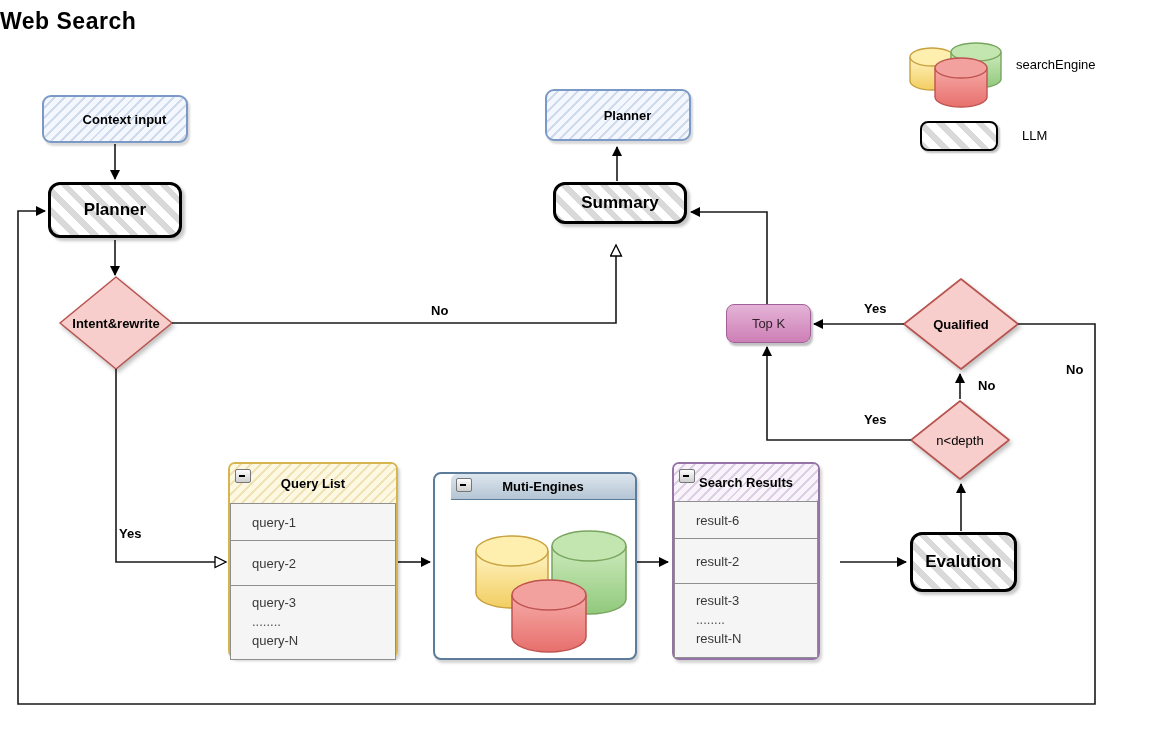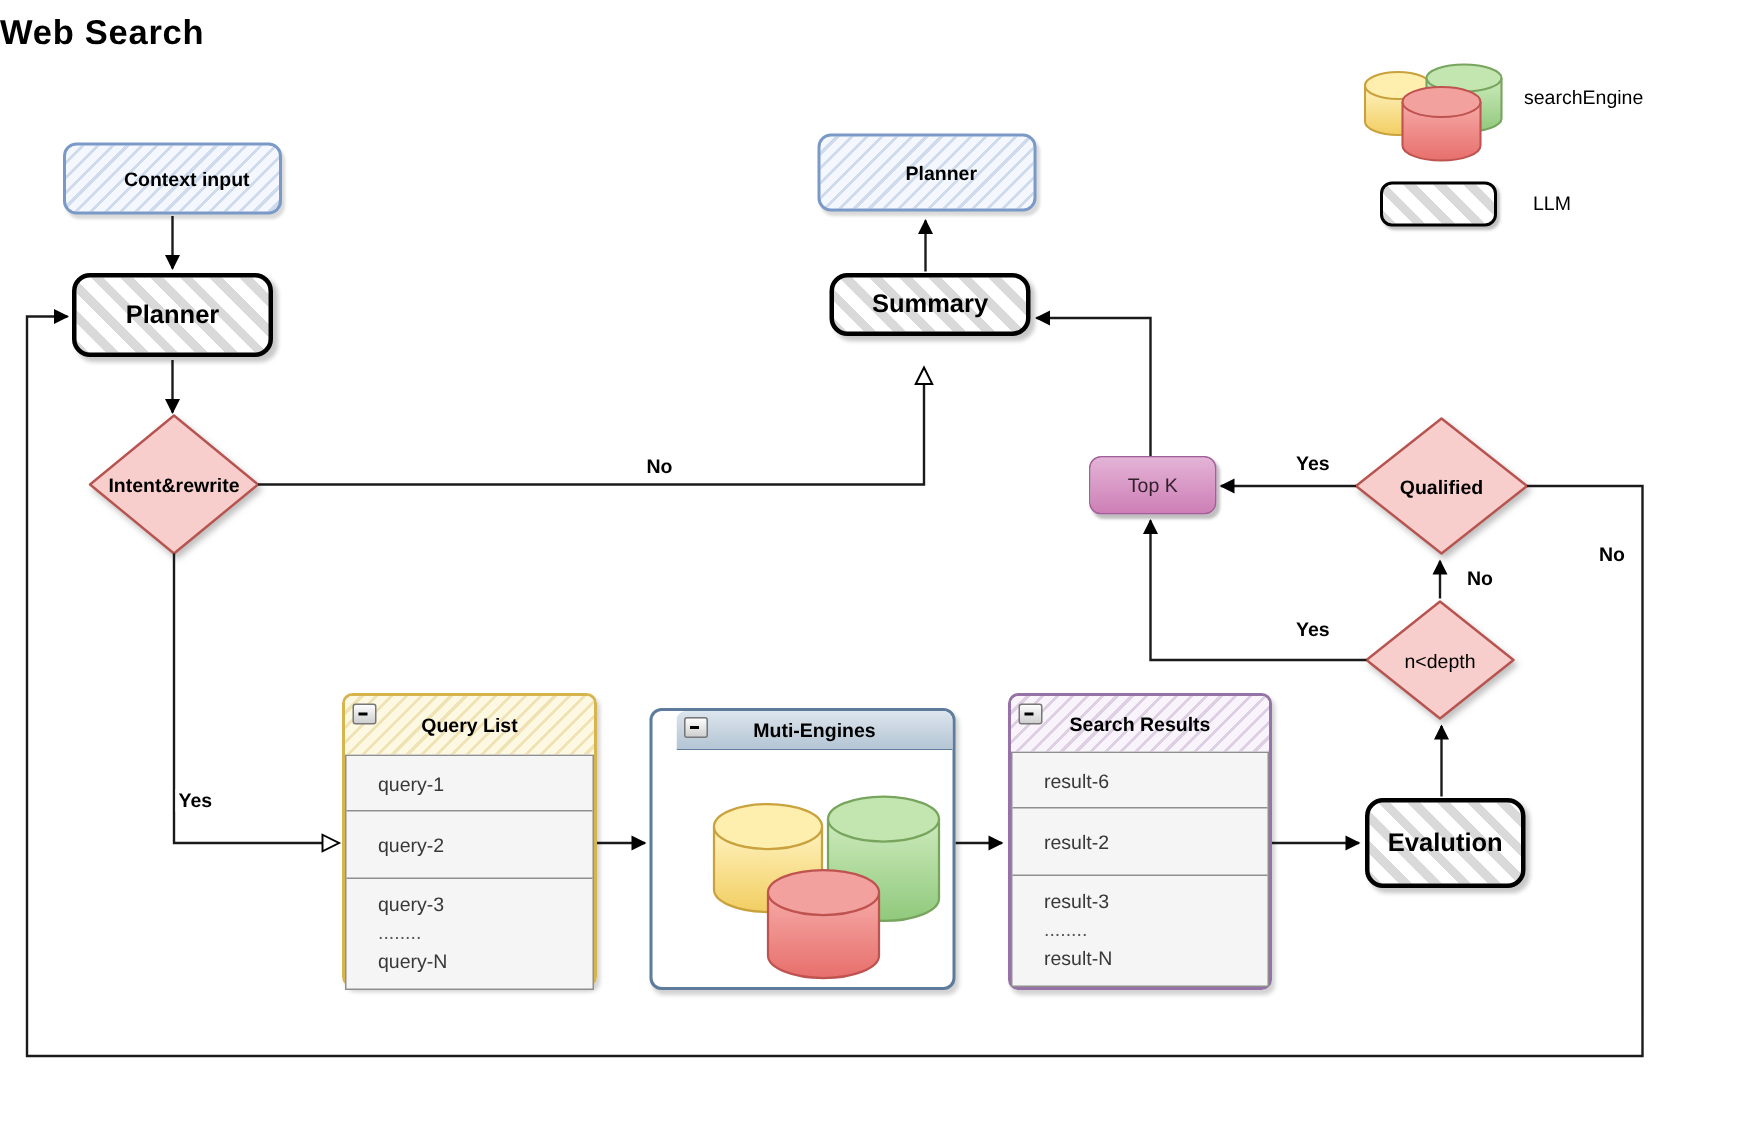--- a/index.html
+++ b/index.html
@@ -191,21 +191,21 @@
         <ellipse cx="138" cy="46" rx="37" ry="15" fill="#c3e5b0" stroke="#78a55e" stroke-width="1.5"></ellipse>
       </g>
 
       <g>
         <path d="M61,95 L61,137 A37,15 0 0 0 135,137 L135,95" fill="url(#gr)" stroke="#bf5350" stroke-width="1.5"></path>
         <ellipse cx="98" cy="95" rx="37" ry="15" fill="#f3a19e" stroke="#bf5350" stroke-width="1.5"></ellipse>
       </g>
     </svg>
   </div>
 
-  <div class="list list-sr" style="left:672px;top:462px;width:176px;height:198px;">
+  <div class="list list-sr" style="left:672px;top:462px;width:148px;height:198px;">
     <div class="list-header hdr-purple" style="height:37px;">
       <div class="collapse"></div>
       <span>Search Results</span>
     </div>
     <div class="rows" style="height:157px;">
       <div class="row" style="height:36px;">result-6</div>
       <div class="row" style="height:45px;">result-2</div>
       <div class="row row-multi" style="height:70px;">
         <div>result-3</div>
         <div class="dots">........</div>

